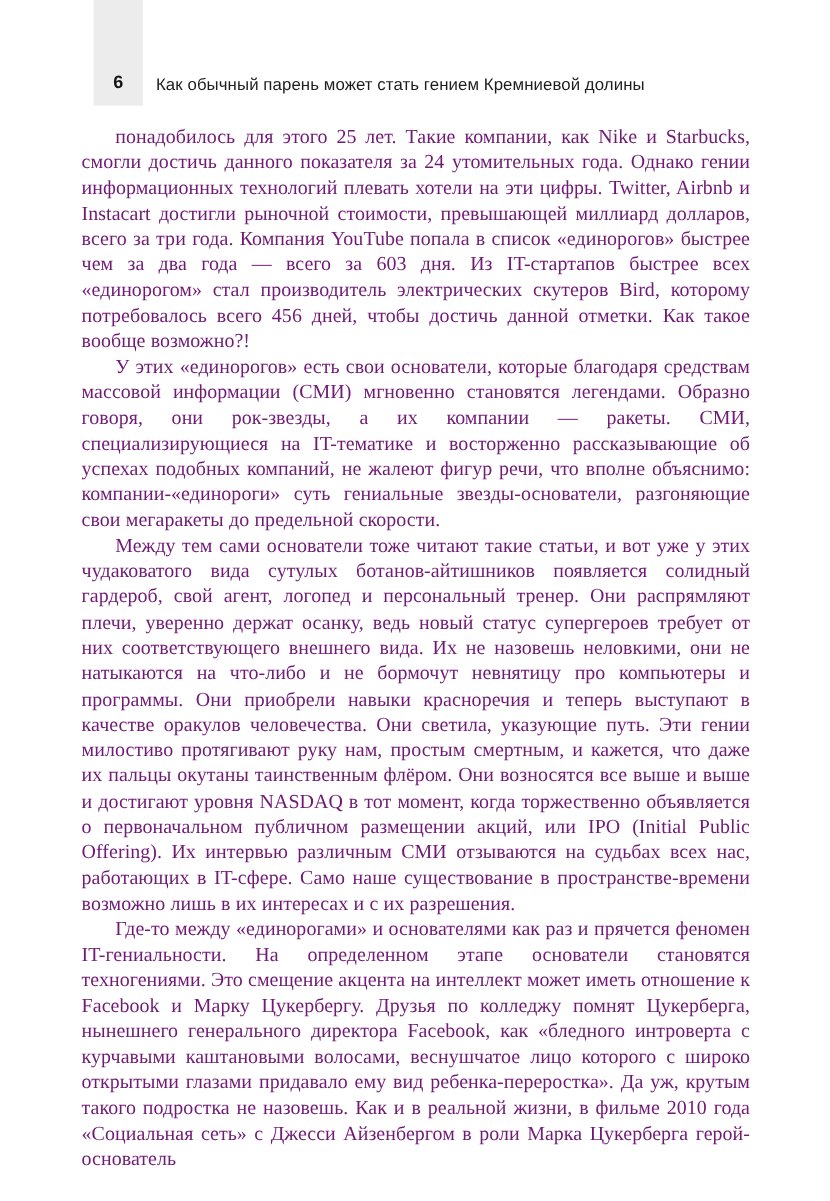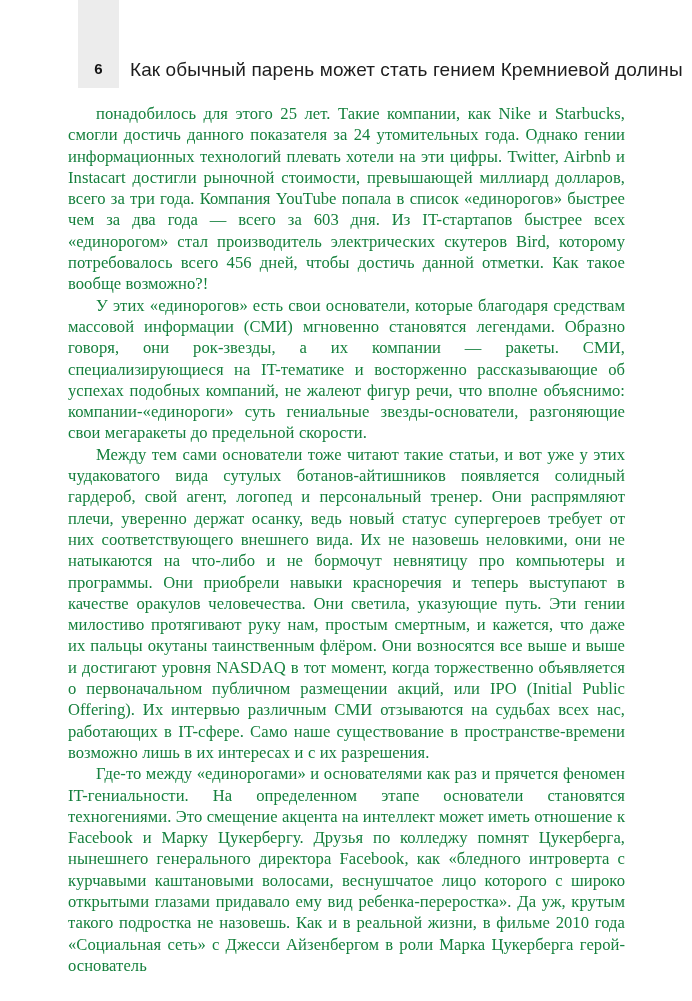--- a/index.html
+++ b/index.html
@@ -56,21 +56,21 @@
     color: #141414;
   }
 
   .head-title {
     position: absolute;
     left: 130px;
     top: 61px;
     width: 500px;
     font-family: "Liberation Sans", "DejaVu Sans", sans-serif;
     font-weight: 400;
-    font-size: 19px;
+    font-size: 14px;
     line-height: 18px;
     letter-spacing: 0.005em;
     color: #1d1d1d;
     white-space: nowrap;
   }
 
   
   .text-block {
     position: absolute;
     left: 68px;
@@ -78,21 +78,21 @@
     width: 557px;
   }
 
   .para {
     margin: 0;
     text-indent: 28px;
     text-align: justify;
     font-size: 16.6px;
     line-height: 21.3px;
     letter-spacing: 0.003em;
-    color: #15803d;
+    color: #701a75;
     hyphens: manual;
     -webkit-hyphens: manual;
     word-spacing: 0.01em;
   }
 
   .para + .para {
     margin-top: 0;
   }
 
   

